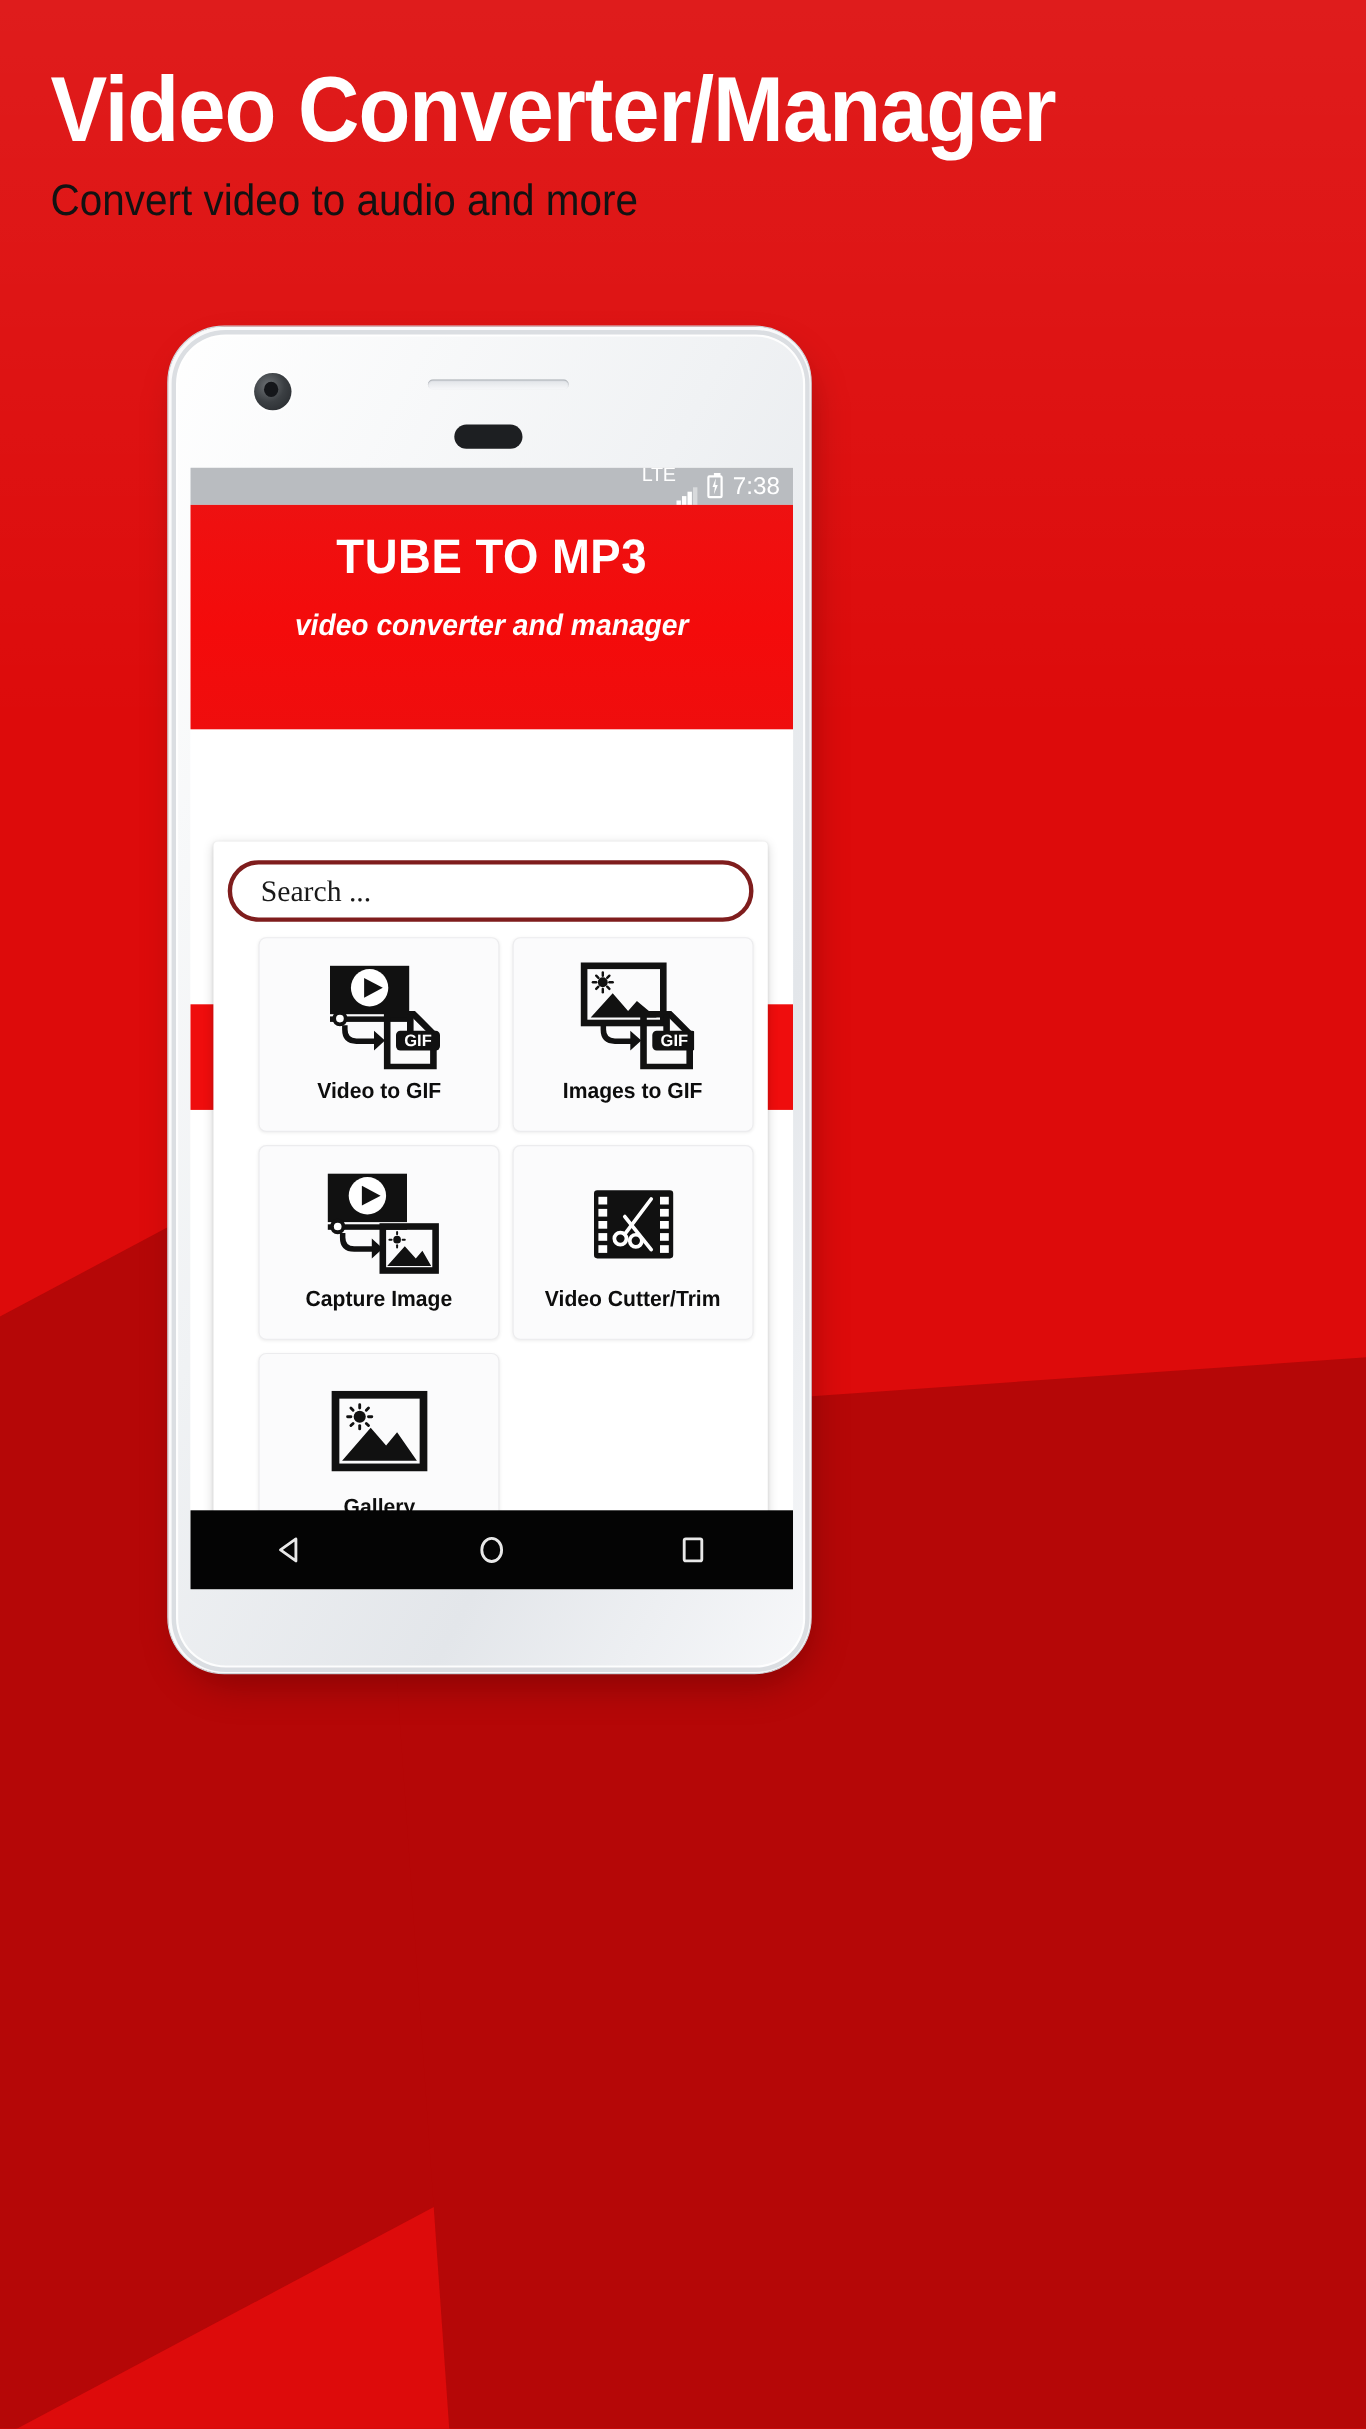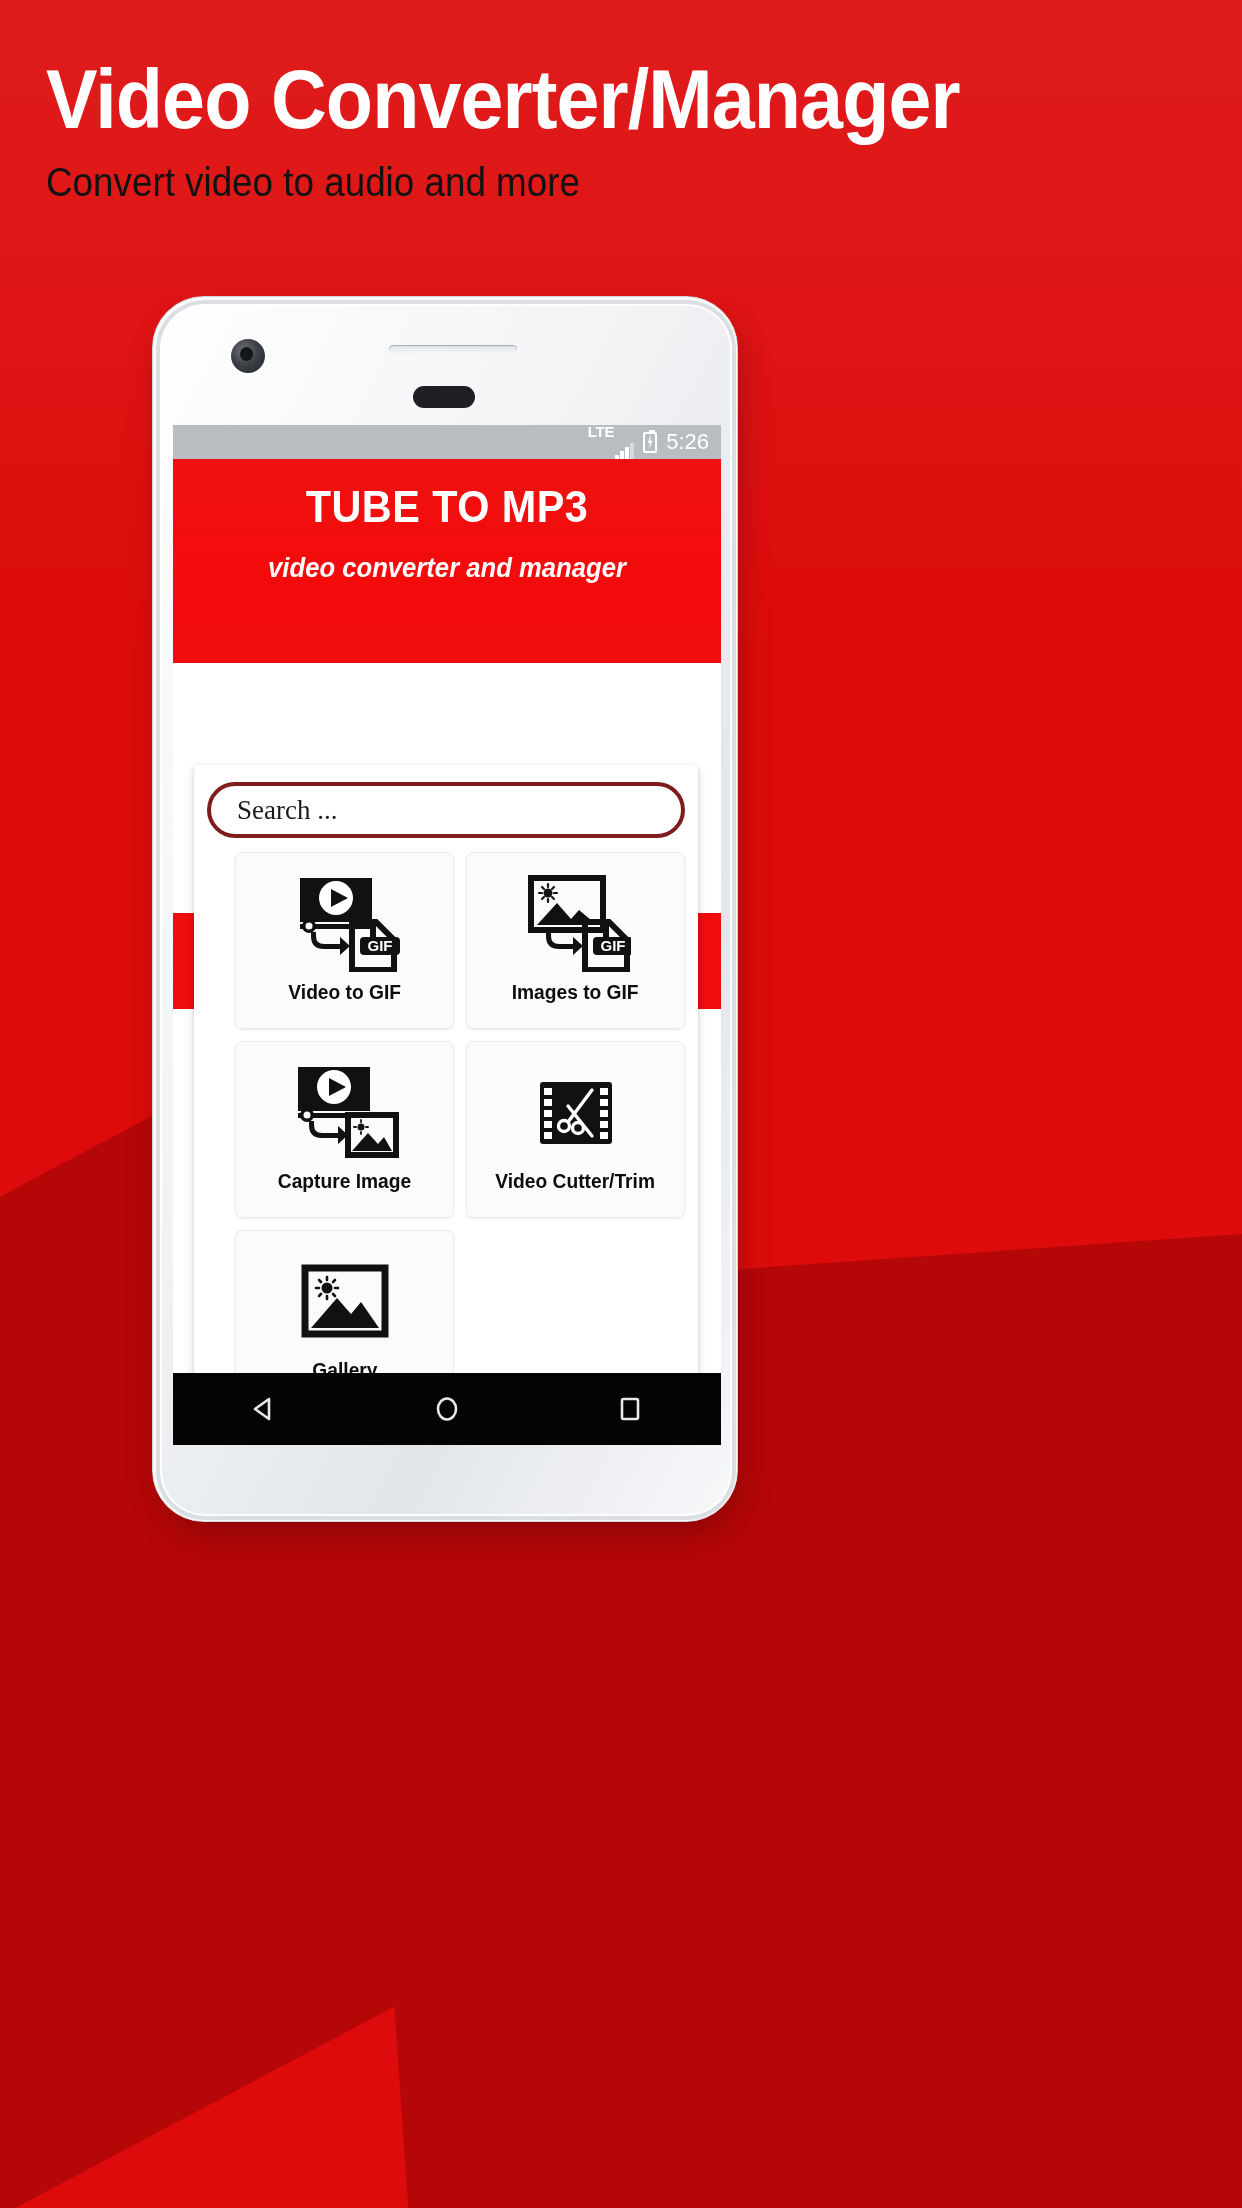--- a/index.html
+++ b/index.html
@@ -179,22 +179,22 @@
     padding-right: 12px;
     gap: 9px;
   }
   #status-lte-group {
     display: flex;
     align-items: flex-end;
     gap: 1px;
   }
   #status-lte-text {
     color: #ffffff;
-    font-size: 15px;
-    font-weight: bold;
+    font-size: 18px;
+    font-weight: normal;
     line-height: 13px;
     letter-spacing: -0.3px;
     margin-bottom: 22px;
   }
   .signal-bars {
     display: flex;
     align-items: flex-end;
     gap: 1px;
     height: 17px;
   }
@@ -413,21 +413,21 @@
           <span class="signal-bars">
             <i style="height:5px"></i>
               <i style="height:9px"></i>
               <i style="height:13px"></i>
               <i class="dim" style="height:17px"></i>
           </span>
         </div>
         <div id="battery-icon">
           <div id="battery-bolt"></div>
         </div>
-        <div id="status-time">5:26</div>
+        <div id="status-time">7:38</div>
       </div>
 
       <div id="app-header">
         <div id="app-title">TUBE TO MP3</div>
         <div id="app-subtitle">video converter and manager</div>
       </div>
 
       <div id="content-area">
         <div id="header-red-extension"></div>
 

